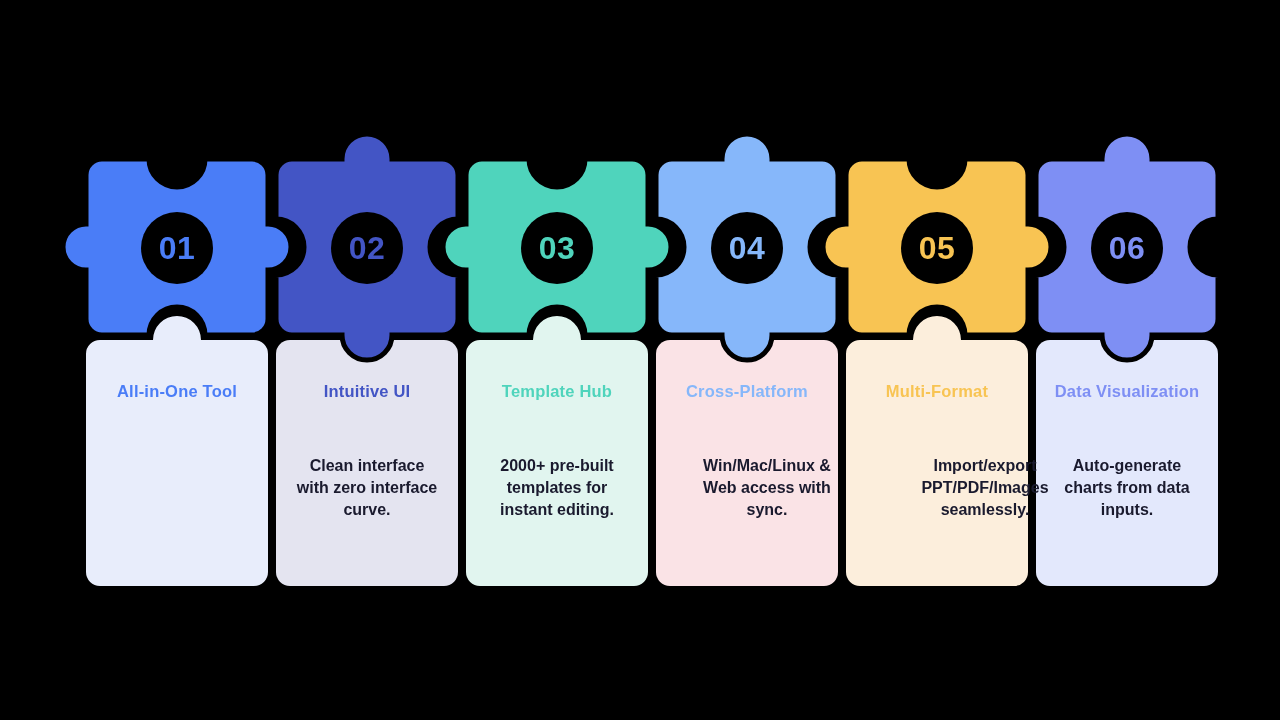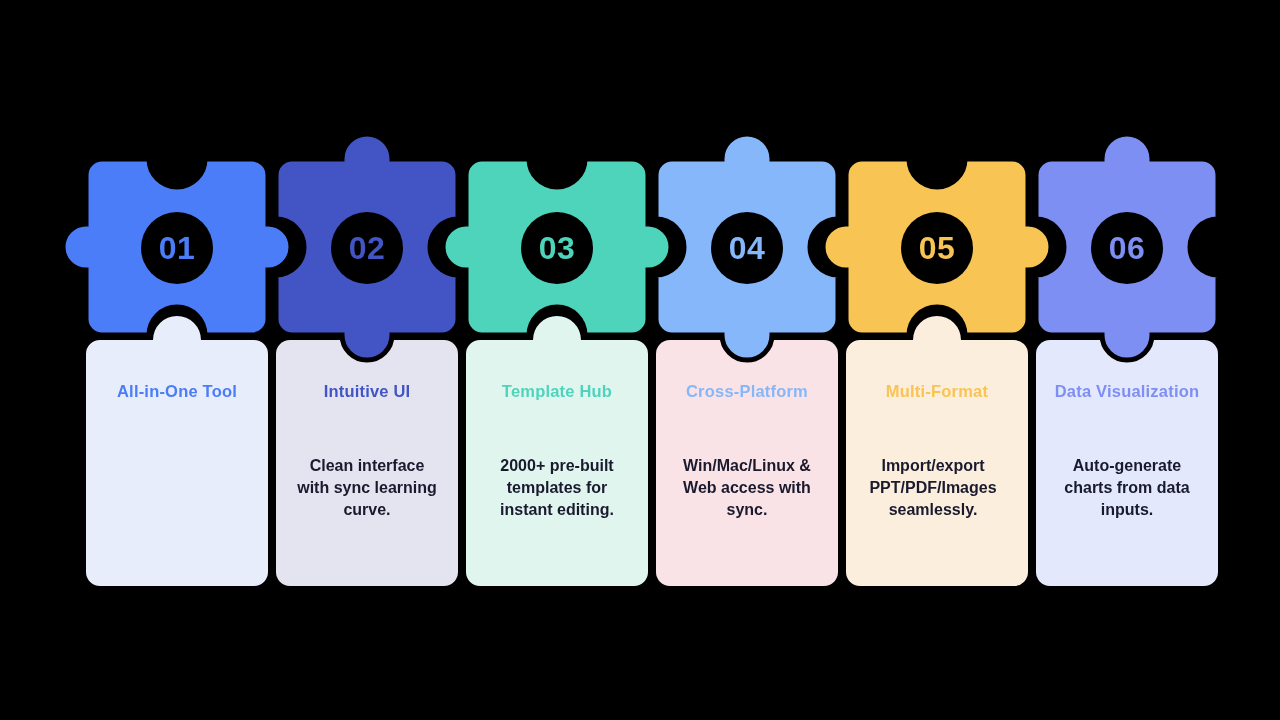--- a/index.html
+++ b/index.html
@@ -106,28 +106,28 @@
       <text class="title-label" x="177" y="397" fill="#4A7DF7">All-in-One Tool</text>
       <text class="title-label" x="367" y="397" fill="#4355C5">Intuitive UI</text>
       <text class="title-label" x="557" y="397" fill="#4FD4BC">Template Hub</text>
       <text class="title-label" x="747" y="397" fill="#86B7FA">Cross-Platform</text>
       <text class="title-label" x="937" y="397" fill="#F8C453">Multi-Format</text>
       <text class="title-label" x="1127" y="397" fill="#7E8FF4">Data Visualization</text>
     </g>
   </svg>
 
   <div class="desc" style="left:276px">Clean interface
-with sync learning
+with zero interface
 curve.</div>
   <div class="desc" style="left:466px">2000+ pre-built
 templates for
 instant editing.</div>
-  <div class="desc" style="left:656px">Win/Mac/Linux &amp;
+  <div class="desc" style="left:676px">Win/Mac/Linux &amp;
 Web access with
 sync.</div>
-  <div class="desc" style="left:842px">Import/export
+  <div class="desc" style="left:894px">Import/export
 PPT/PDF/Images
 seamlessly.</div>
   <div class="desc" style="left:1036px">Auto-generate
 charts from data
 inputs.</div>
 
 </div>
 
 </body></html>

